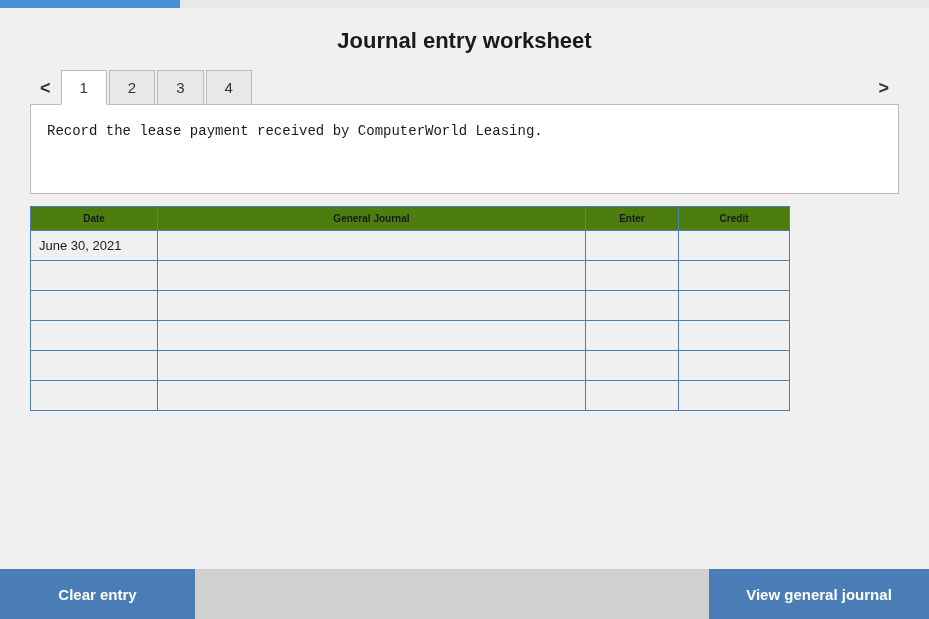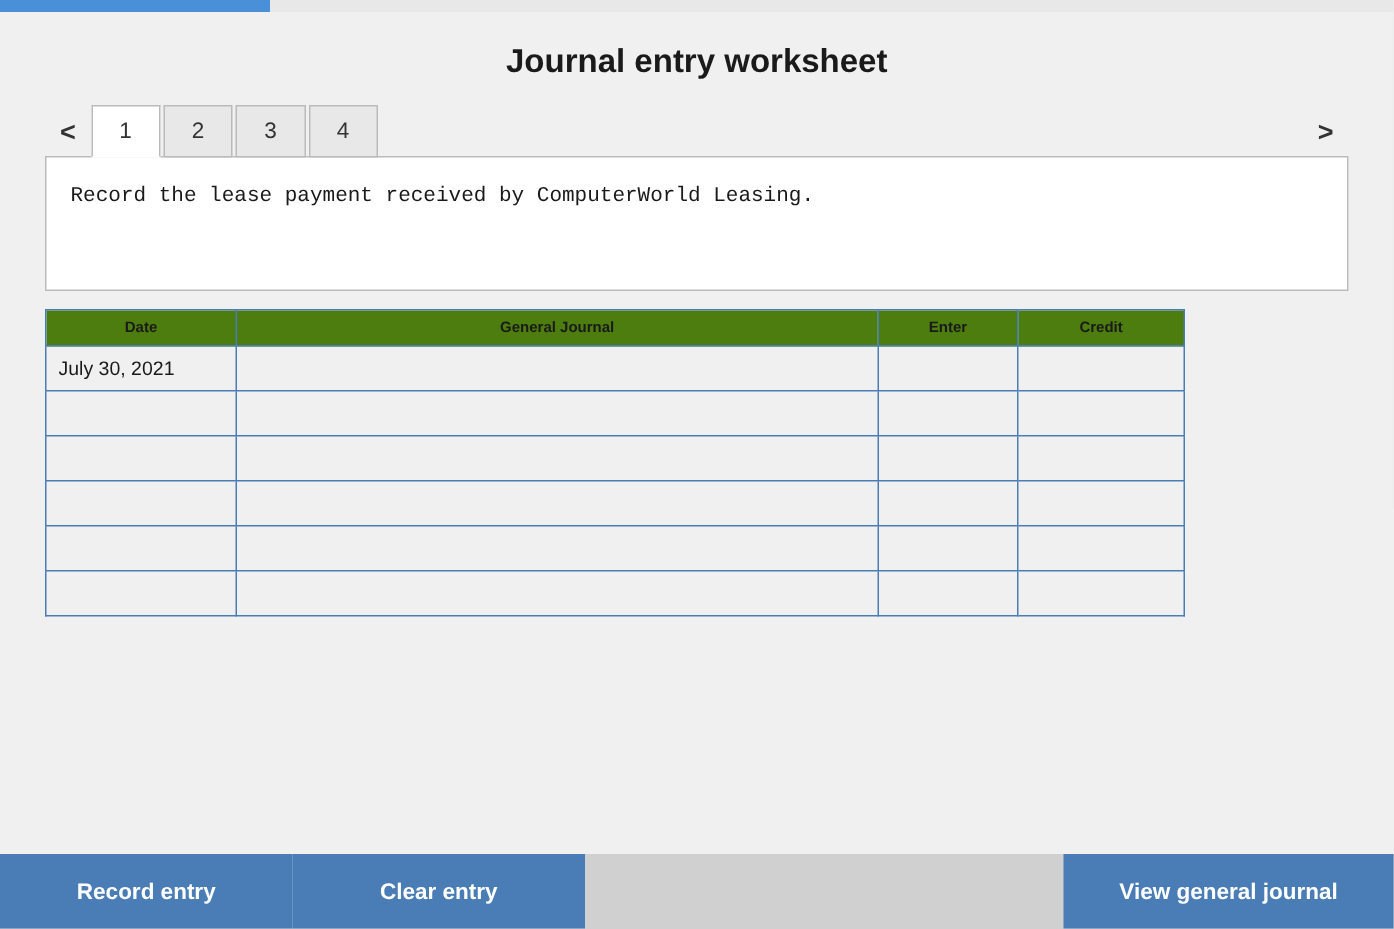--- a/index.html
+++ b/index.html
@@ -174,21 +174,21 @@
     <thead>
       <tr>
         <th class="col-date">Date</th>
         <th class="col-journal">General Journal</th>
         <th class="col-debit">Enter</th>
         <th class="col-credit">Credit</th>
       </tr>
     </thead>
     <tbody id="table-body">
     <tr>
-          <td class="date-cell col-date">July 30, 2021</td>
+          <td class="date-cell col-date">June 30, 2021</td>
           <td class="col-journal"><input type="text" style=""></td>
           <td class="col-debit"><input type="text" style=""></td>
           <td class="col-credit"><input type="text" style=""></td>
         </tr>
         <tr>
           <td class="date-cell col-date"></td>
           <td class="col-journal"><input type="text" style=""></td>
           <td class="col-debit"><input type="text" style=""></td>
           <td class="col-credit"><input type="text" style=""></td>
         </tr>
@@ -214,17 +214,16 @@
           <td class="date-cell col-date"></td>
           <td class="col-journal"><input type="text" style=""></td>
           <td class="col-debit"><input type="text" style=""></td>
           <td class="col-credit"><input type="text" style=""></td>
         </tr>
       </tbody>
   </table>
 </div>
 
 <div class="bottom-bar">
-  <button class="btn-action btn-record">Record entry</button>
   <button class="btn-action btn-clear">Clear entry</button>
   <div class="spacer"></div>
   <button class="btn-action btn-view">View general journal</button>
 </div>
 
 </body></html>

